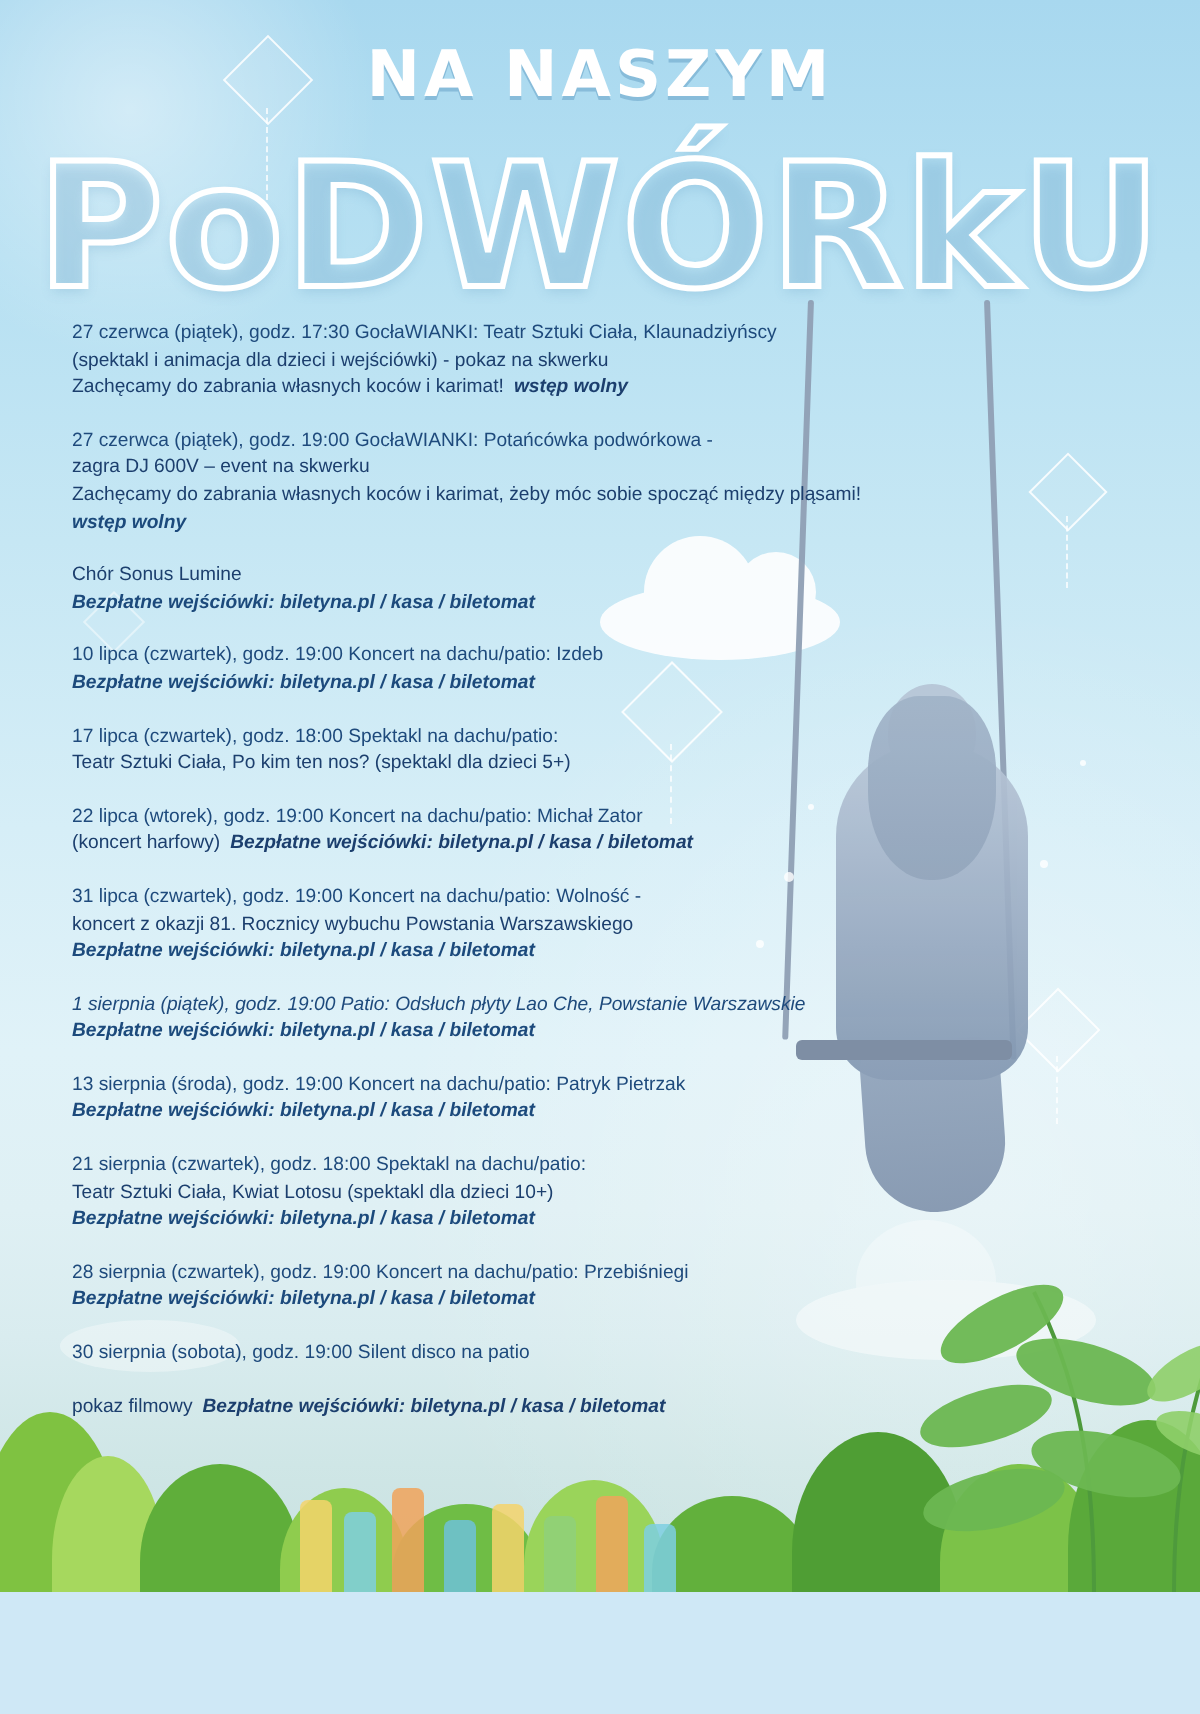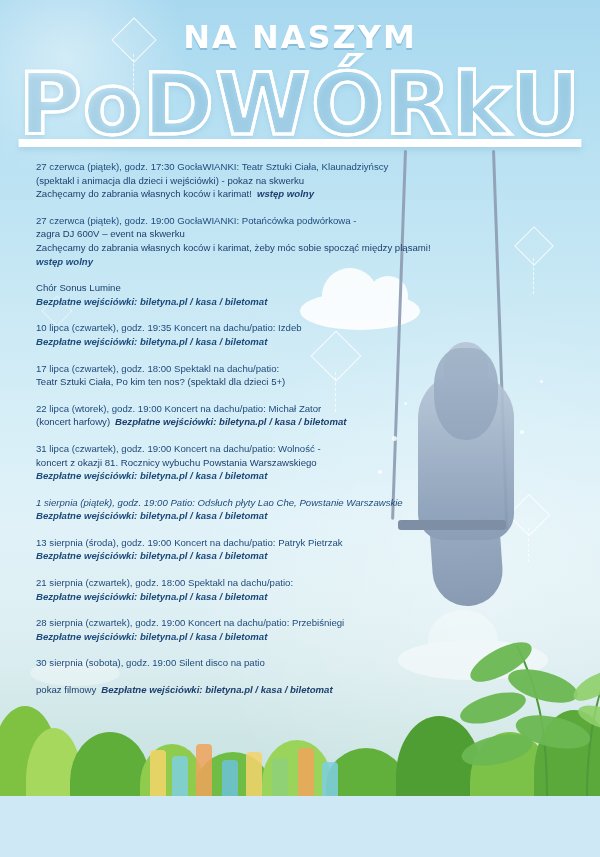--- a/index.html
+++ b/index.html
@@ -50,30 +50,29 @@
 
   
   .title-wrap{position:absolute;left:0;top:18px;width:600px;text-align:center;}
   .title-1{
     font-family:"DejaVu Sans", sans-serif;
     font-weight:bold;font-size:32px;letter-spacing:2px;
     color:#ffffff;
     text-shadow:0 2px 0 rgba(90,150,190,.45);
   }
   .title-2{
-    margin-top:2px;
+    margin-top:12px;
     font-family:"DejaVu Sans", sans-serif;
     font-weight:bold;
     font-size:86px;
     line-height:92px;
     letter-spacing:1px;
     color:transparent;
     -webkit-text-stroke:3px #ffffff;
     text-shadow:0 3px 6px rgba(90,150,190,.25);
-    text-decoration:underline;
   }
 
   
   .rope{position:absolute;width:3px;background:#8f9fb4;opacity:.95;border-radius:2px;}
   .rope.r1{left:404px;top:150px;height:370px;transform:rotate(2deg);transform-origin:top center;}
   .rope.r2{left:492px;top:150px;height:380px;transform:rotate(-2deg);transform-origin:top center;}
   .seat{position:absolute;left:398px;top:520px;width:108px;height:10px;background:#7e8ea4;border-radius:3px;}
   .figure{
     position:absolute;left:418px;top:372px;width:96px;height:168px;
     background:linear-gradient(180deg,#b9c7d8 0%,#9fb0c6 45%,#8fa2ba 75%,#8096b0 100%);
@@ -169,21 +168,21 @@
         <div class="line head">27 czerwca (piątek), godz. 19:00 GocłaWIANKI: Potańcówka podwórkowa -</div>
         <div class="line">zagra DJ 600V – event na skwerku</div>
         <div class="line">Zachęcamy do zabrania własnych koców i karimat, żeby móc sobie spocząć między pląsami!</div>
         <div class="line free">wstęp wolny</div>
       </div>
       <div class="entry">
         <div class="line">Chór Sonus Lumine</div>
         <div class="line free">Bezpłatne wejściówki: biletyna.pl / kasa / biletomat</div>
       </div>
       <div class="entry">
-        <div class="line head">10 lipca (czwartek), godz. 19:35 Koncert na dachu/patio: Izdeb</div>
+        <div class="line head">10 lipca (czwartek), godz. 19:00 Koncert na dachu/patio: Izdeb</div>
         <div class="line free">Bezpłatne wejściówki: biletyna.pl / kasa / biletomat</div>
       </div>
       <div class="entry">
         <div class="line head">17 lipca (czwartek), godz. 18:00 Spektakl na dachu/patio:</div>
         <div class="line">Teatr Sztuki Ciała, Po kim ten nos? (spektakl dla dzieci 5+)</div>
       </div>
       <div class="entry">
         <div class="line head">22 lipca (wtorek), godz. 19:00 Koncert na dachu/patio: Michał Zator</div>
         <div class="line">(koncert harfowy)<span class="note" style="font-style: italic; font-weight: bold; margin-left: 5px;">Bezpłatne wejściówki: biletyna.pl / kasa / biletomat</span></div>
       </div>
@@ -195,20 +194,21 @@
       <div class="entry">
         <div class="line head" style="font-style: italic;">1 sierpnia (piątek), godz. 19:00 Patio: Odsłuch płyty Lao Che, Powstanie Warszawskie</div>
         <div class="line free">Bezpłatne wejściówki: biletyna.pl / kasa / biletomat</div>
       </div>
       <div class="entry">
         <div class="line head">13 sierpnia (środa), godz. 19:00 Koncert na dachu/patio: Patryk Pietrzak</div>
         <div class="line free">Bezpłatne wejściówki: biletyna.pl / kasa / biletomat</div>
       </div>
       <div class="entry">
         <div class="line head">21 sierpnia (czwartek), godz. 18:00 Spektakl na dachu/patio:</div>
+        <div class="line">Teatr Sztuki Ciała, Kwiat Lotosu (spektakl dla dzieci 10+)</div>
         <div class="line free">Bezpłatne wejściówki: biletyna.pl / kasa / biletomat</div>
       </div>
       <div class="entry">
         <div class="line head">28 sierpnia (czwartek), godz. 19:00 Koncert na dachu/patio: Przebiśniegi</div>
         <div class="line free">Bezpłatne wejściówki: biletyna.pl / kasa / biletomat</div>
       </div>
       <div class="entry">
         <div class="line head">30 sierpnia (sobota), godz. 19:00 Silent disco na patio</div>
       </div>
       <div class="entry">

